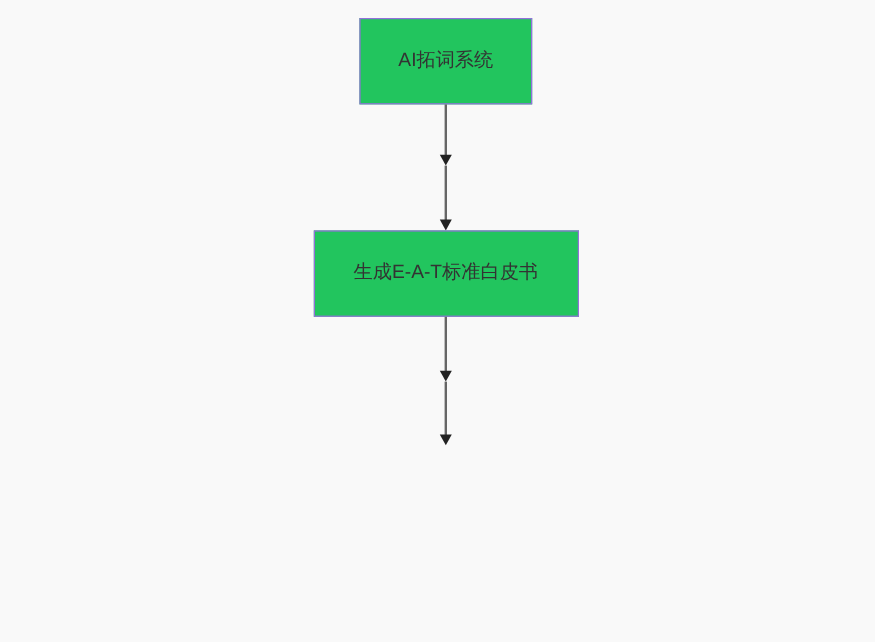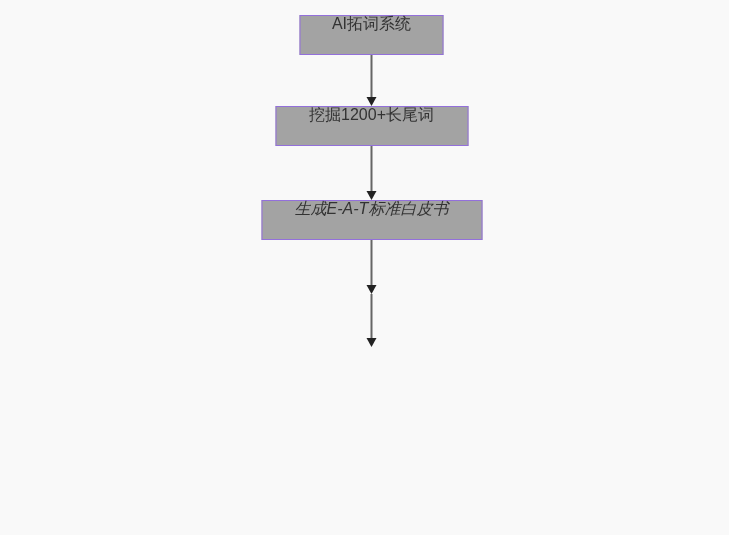--- a/index.html
+++ b/index.html
@@ -25,24 +25,25 @@
     position: absolute;
     top: 15px;
     left: 50%;
     transform: translateX(calc(-50% + 7px));
     display: flex;
     flex-direction: column;
     align-items: center;
   }
 
   .node {
-    height: 40px;
-    background: #a3a3a3;
+    height: 72px;
+    background: #22c55e;
     border: 1px solid #9370DB;
     display: flex;
+    align-items: center;
     justify-content: center;
     padding: 0 24px;
     color: #333333;
     font-size: 16px;
     line-height: 1;
     white-space: nowrap;
   }
 
   .connector {
     display: flex;
@@ -68,42 +69,39 @@
 
   
   .c1 { height: 51px; }
   .c2 { height: 54px; }
   .c3 { height: 54px; }
   .c4 { height: 53px; }
 
   
   .n1 { min-width: 144px; }
   .n2 { min-width: 193px; }
-  .n3 { min-width: 221px; font-style: italic; }
+  .n3 { min-width: 221px; }
   .n4 { min-width: 215px; }
   .n5 { min-width: 231px; }
 </style>
 </head>
 <body>
 
 <div class="canvas">
   <div class="flow">
 
     <div class="node n1">
       <span>AI拓词系统</span>
     </div>
 
     <div class="connector c1">
       <div class="line"></div>
       <div class="head"></div>
     </div>
 
-    <div class="node n2">
-      <span>挖掘1200+长尾词</span>
-    </div>
 
     <div class="connector c2">
       <div class="line"></div>
       <div class="head"></div>
     </div>
 
     <div class="node n3">
       <span>生成E-A-T标准白皮书</span>
     </div>
 

